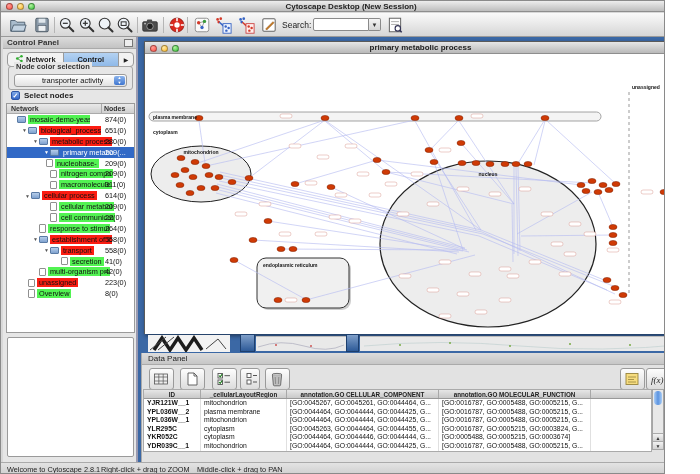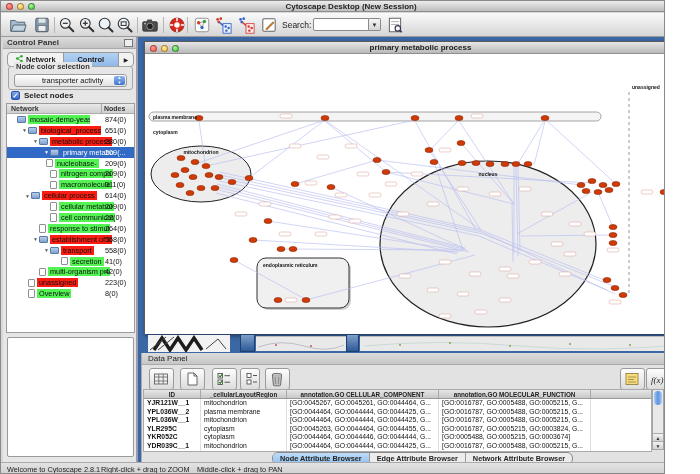--- a/index.html
+++ b/index.html
@@ -652,25 +652,20 @@
             <div style="width: 152px;">[GO:0044464, GO:0044444, GO:0044425, G...</div>
             <div style="width: 152px;">[GO:0016787, GO:0005488, GO:0005215, G...</div>
           </div>
         </div>
     </div>
     <div class="vscroll">
       <div class="vthumb"></div>
       <div class="varrow" style="bottom:8px">▲</div>
       <div class="varrow" style="bottom:0">▼</div>
     </div>
-    <div class="dp-tabs">
-      <div class="dp-tab sel">Node Attribute Browser</div>
-      <div class="dp-tab">Edge Attribute Browser</div>
-      <div class="dp-tab">Network Attribute Browser</div>
-    </div>
   </div>
 
   <div class="statusbar">
     <span style="left:6px">Welcome to Cytoscape 2.8.1</span>
     <span style="left:100px">Right-click + drag to ZOOM</span>
     <span style="left:196px">Middle-click + drag to PAN</span>
     <span class="grip"></span>
   </div>
 </div>
 

